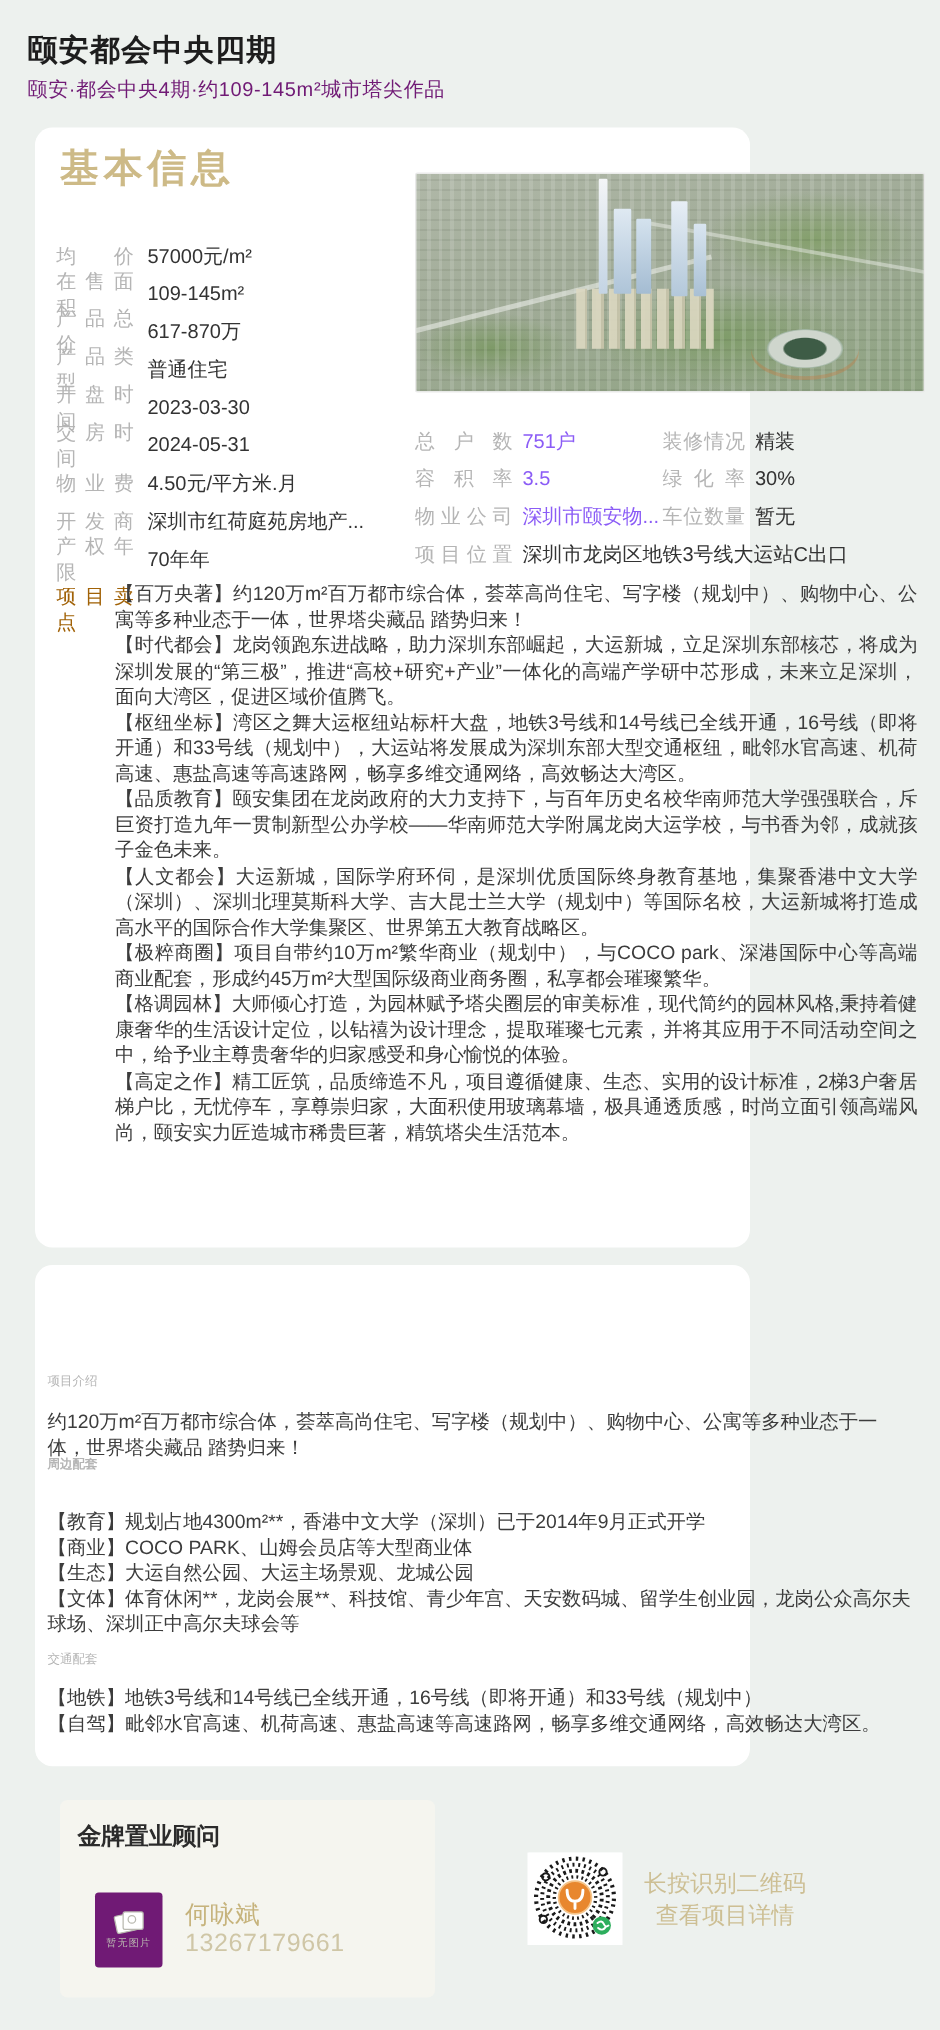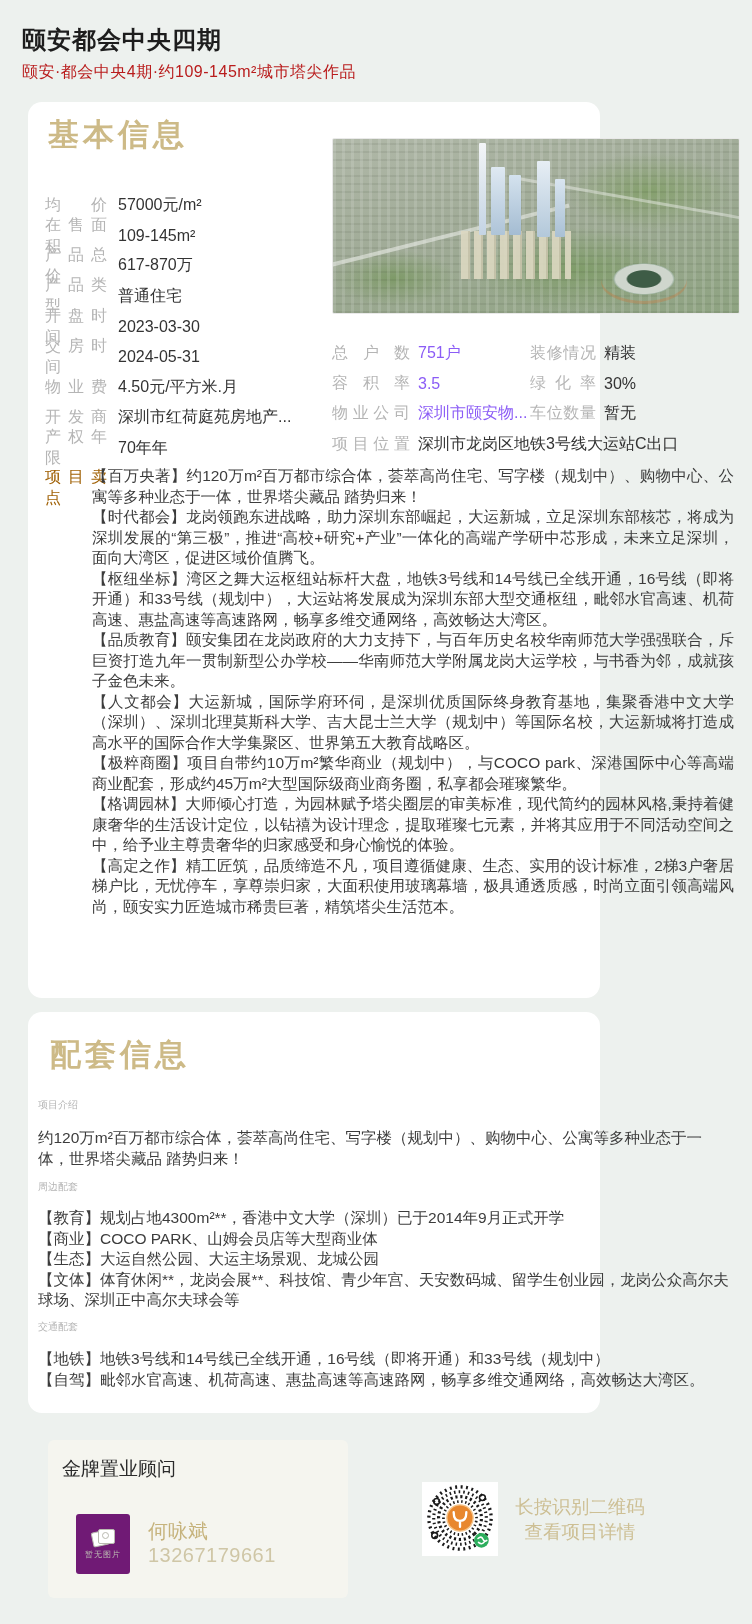--- a/index.html
+++ b/index.html
@@ -5,21 +5,21 @@
   html,body{margin:0;padding:0;}
   body{
     width:752px;height:1624px;position:relative;overflow:hidden;
     background:#edf1ee;
     font-family:"Liberation Sans",sans-serif;
     -webkit-font-smoothing:antialiased;
   }
   .abs{position:absolute;}
   
   .page-title{left:22px;top:24px;font-size:24px;font-weight:bold;color:#1d1d1d;letter-spacing:1px;}
-  .page-subtitle{left:22px;top:62px;font-size:16px;color:#b91c1c;letter-spacing:.5px;}
+  .page-subtitle{left:22px;top:62px;font-size:16px;color:#701a75;letter-spacing:.5px;}
   
   .card{position:absolute;left:28px;width:572px;background:#ffffff;border-radius:14px;}
   #card-basic{top:102px;height:896px;}
   #card-facility{top:1012px;height:401px;}
   .sec-heading{position:absolute;font-size:31px;font-weight:bold;color:#cdba87;letter-spacing:4px;}
   
   .prop-img{position:absolute;left:304px;top:36px;width:406px;height:174px;border:1px solid #e9e9e9;
     border-radius:2px;overflow:hidden;
     background:
       radial-gradient(90px 40px at 15% 80%, #7e9a68 0%, rgba(126,154,104,0) 70%),
@@ -62,21 +62,21 @@
   .sp-label{position:absolute;left:17px;top:365px;width:62px;font-size:16px;color:#a16207;
     text-align-last:justify;text-align:justify;}
   .sp-text{position:absolute;left:64px;top:364px;width:642px;font-size:15.5px;line-height:20.5px;color:#3c3c3c;}
   .sp-text p{margin:0;text-align:justify;}
   
   .f-label{position:absolute;left:10px;font-size:10px;color:#b5b5b5;}
   .f-text{position:absolute;left:10px;width:694px;font-size:15.5px;line-height:21px;color:#3c3c3c;}
   .f-text p{margin:0;}
   
   .advisor-card{position:absolute;left:48px;top:1440px;width:300px;height:158px;background:#f5f5ef;border-radius:6px;}
-  .advisor-heading{position:absolute;left:14px;top:16px;font-size:19px;font-weight:normal;color:#2b2b2b;}
+  .advisor-heading{position:absolute;left:14px;top:16px;font-size:19px;font-weight:bold;color:#2b2b2b;}
   .avatar-ph{position:absolute;left:28px;top:74px;width:54px;height:60px;background:#701a75;border-radius:3px;
     display:flex;flex-direction:column;align-items:center;justify-content:center;}
   .avatar-ph .ph-ico{position:relative;width:22px;height:18px;margin-bottom:3px;}
   .ph-ico .c1,.ph-ico .c2{position:absolute;border:1.5px solid #b9b9b0;border-radius:2px;background:#fff;}
   .ph-ico .c1{width:15px;height:13px;left:0;top:3px;transform:rotate(-12deg);}
   .ph-ico .c2{width:15px;height:13px;left:6px;top:1px;}
   .ph-ico .dot{position:absolute;width:5px;height:5px;border-radius:50%;border:1.5px solid #b9b9b0;left:10px;top:4px;background:#fff;}
   .avatar-ph .ph-txt{font-size:8px;color:#bcbcb2;letter-spacing:1px;}
   .advisor-name{position:absolute;left:100px;top:78px;font-size:20px;color:#c6b37c;}
   .advisor-phone{position:absolute;left:100px;top:104px;font-size:20px;color:#cfc6a6;letter-spacing:.5px;}
@@ -177,28 +177,27 @@
     <p>【枢纽坐标】湾区之舞大运枢纽站标杆大盘，地铁3号线和14号线已全线开通，16号线（即将开通）和33号线（规划中），大运站将发展成为深圳东部大型交通枢纽，毗邻水官高速、机荷高速、惠盐高速等高速路网，畅享多维交通网络，高效畅达大湾区。</p>
     <p>【品质教育】颐安集团在龙岗政府的大力支持下，与百年历史名校华南师范大学强强联合，斥巨资打造九年一贯制新型公办学校——华南师范大学附属龙岗大运学校，与书香为邻，成就孩子金色未来。</p>
     <p>【人文都会】大运新城，国际学府环伺，是深圳优质国际终身教育基地，集聚香港中文大学（深圳）、深圳北理莫斯科大学、吉大昆士兰大学（规划中）等国际名校，大运新城将打造成高水平的国际合作大学集聚区、世界第五大教育战略区。</p>
     <p>【极粹商圈】项目自带约10万m²繁华商业（规划中），与COCO park、深港国际中心等高端商业配套，形成约45万m²大型国际级商业商务圈，私享都会璀璨繁华。</p>
     <p>【格调园林】大师倾心打造，为园林赋予塔尖圈层的审美标准，现代简约的园林风格,秉持着健康奢华的生活设计定位，以钻禧为设计理念，提取璀璨七元素，并将其应用于不同活动空间之中，给予业主尊贵奢华的归家感受和身心愉悦的体验。</p>
     <p>【高定之作】精工匠筑，品质缔造不凡，项目遵循健康、生态、实用的设计标准，2梯3户奢居梯户比，无忧停车，享尊崇归家，大面积使用玻璃幕墙，极具通透质感，时尚立面引领高端风尚，颐安实力匠造城市稀贵巨著，精筑塔尖生活范本。</p>
   </div>
 </div>
 
 <div class="card" id="card-facility">
-  <div class="sec-heading" style="left:22px;top:22px;">配套信息</div>
 
   <div class="f-label" style="top:86px;">项目介绍</div>
   <div class="f-text" style="top:115px;">
     <p>约120万m²百万都市综合体，荟萃高尚住宅、写字楼（规划中）、购物中心、公寓等多种业态于一体，世界塔尖藏品 踏势归来！</p>
   </div>
 
-  <div class="f-label" style="top:168px;">周边配套</div>
+  <div class="f-label" style="top:152px;font-weight:bold;">周边配套</div>
   <div class="f-text" style="top:196px;line-height:20.6px;">
     <p>【教育】规划占地4300m²**，香港中文大学（深圳）已于2014年9月正式开学</p>
     <p>【商业】COCO PARK、山姆会员店等大型商业体</p>
     <p>【生态】大运自然公园、大运主场景观、龙城公园</p>
     <p>【文体】体育休闲**，龙岗会展**、科技馆、青少年宫、天安数码城、留学生创业园，龙岗公众高尔夫球场、深圳正中高尔夫球会等</p>
   </div>
 
   <div class="f-label" style="top:308px;">交通配套</div>
   <div class="f-text" style="top:336px;">
     <p>【地铁】地铁3号线和14号线已全线开通，16号线（即将开通）和33号线（规划中）</p>

